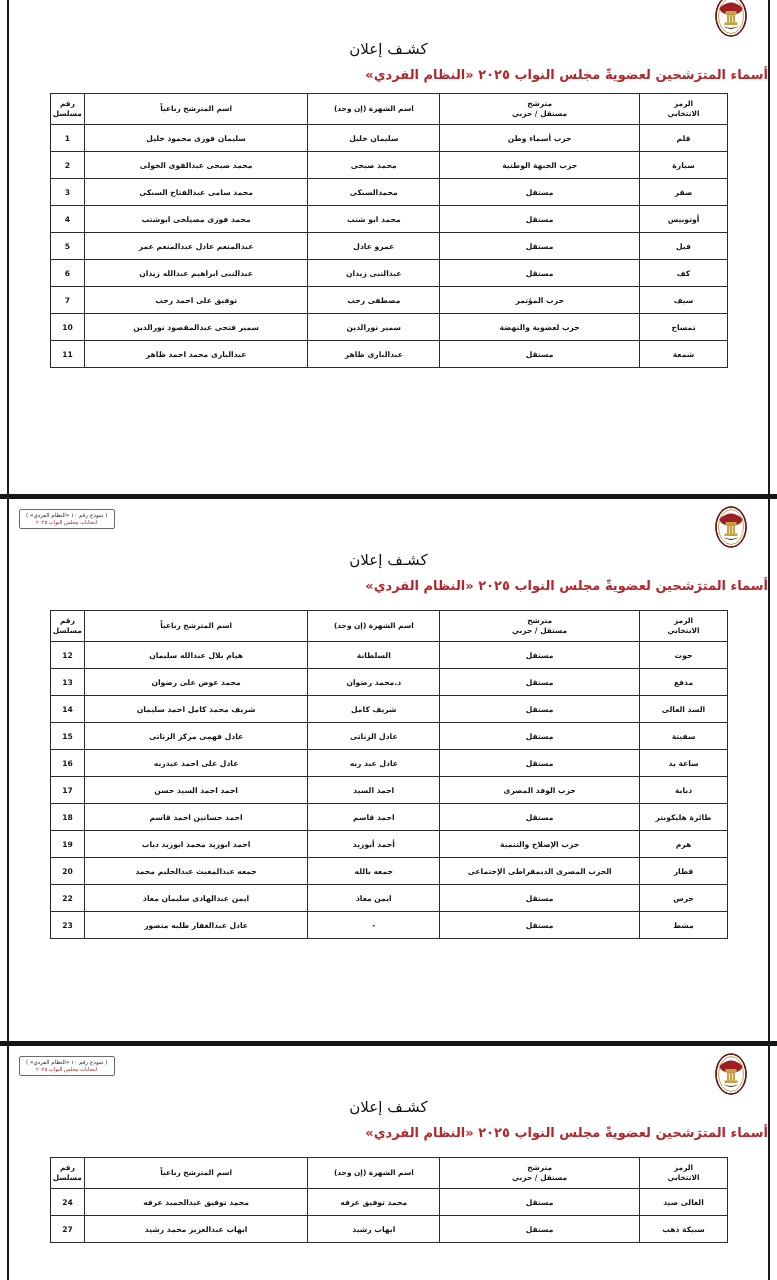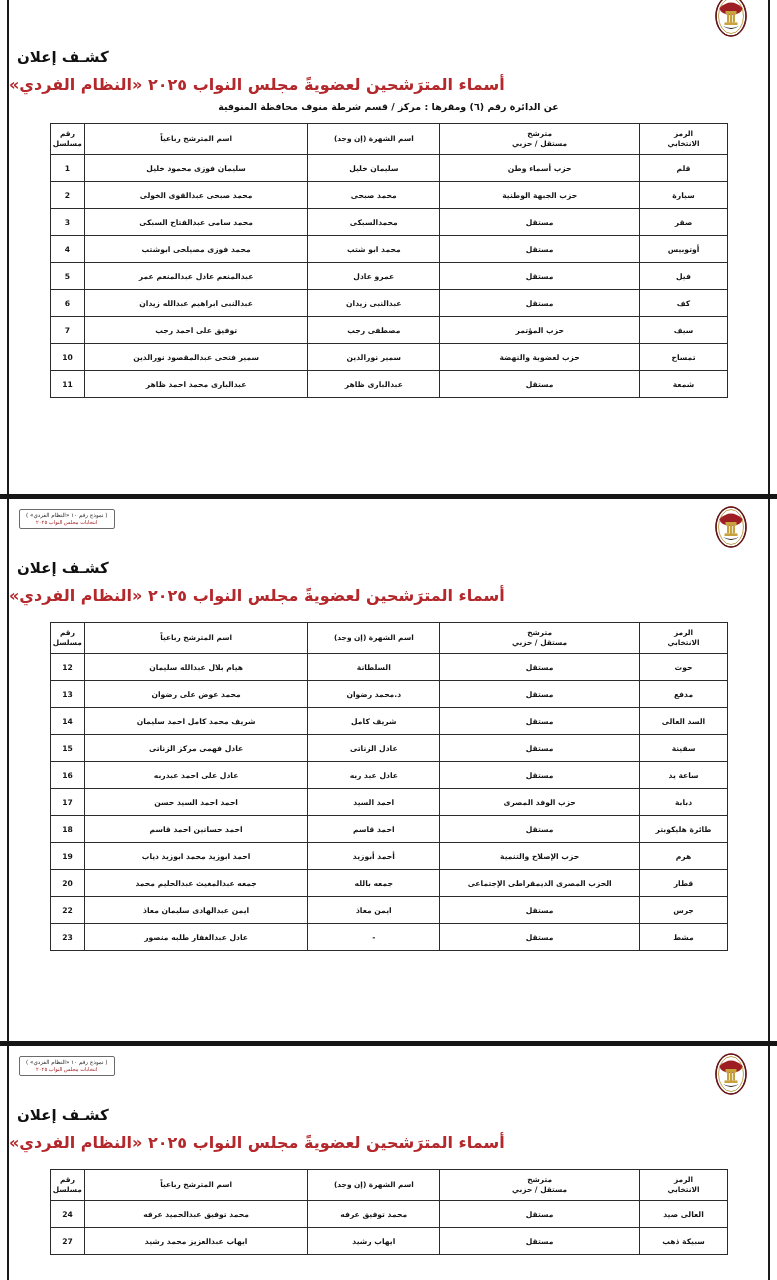--- a/index.html
+++ b/index.html
@@ -71,31 +71,31 @@
   .emblem {
     position: absolute;
     top: 4px;
     left: auto;
     right: 18px;
     width: 38px;
     height: 48px;
   }
 
   .doc-title {
-    text-align: left;
+    text-align: center;
     font-size: 15px;
-    font-weight: bold;
+    font-weight: normal;
     color: #111111;
     letter-spacing: 0.5px;
-    margin: 8px;
+    margin: 0;
     padding: 0;
   }
   .doc-subtitle {
-    text-align: left;
-    font-size: 16px;
+    text-align: right;
+    font-size: 13px;
     font-weight: bold;
     color: #b4282c;
     margin: 9px 0 0 0;
     padding: 0;
   }
   .doc-district {
     text-align: center;
     font-size: 9.5px;
     font-weight: bold;
     color: #111111;
@@ -157,21 +157,20 @@
     <path d="M15 22.2 h2.2 v8.2 h-2.2 z M20.8 22.2 h2.2 v8.2 h-2.2 z" fill="#c8a23c"></path>
     <path d="M17.9 21 h2.2 v11 h-2.2 z" fill="#c8a23c"></path>
     <path d="M12.5 30.4 h13 v2.6 h-13 z" fill="#c8a23c"></path>
     <path d="M11 34 q8 4 16 0 q-8 6 -16 0 z" fill="#1b1b1b"></path>
     <ellipse cx="19" cy="24" rx="15" ry="20" fill="none" stroke="#5d1619" stroke-width="1"></ellipse>
   </svg>
 </div>
         </div>
         <div class="doc-title">كشـف إعلان</div>
         <div class="doc-subtitle">أسماء المترَشحين لعضويةً مجلس النواب ٢٠٢٥ «النظام الفردي»</div>
-        <div class="doc-district">عن الدائرة رقم  (٦)    ومقرها : مركز / قسم شرطة منوف   محافظة  المنوفية</div>
         <div class="tbl-wrap" style="margin-top: 11px;">
           <table class="cand">
             <colgroup>
               <col class="c-symbol">
               <col class="c-party">
               <col class="c-nick">
               <col class="c-name">
               <col class="c-serial">
             </colgroup>
             <thead>

